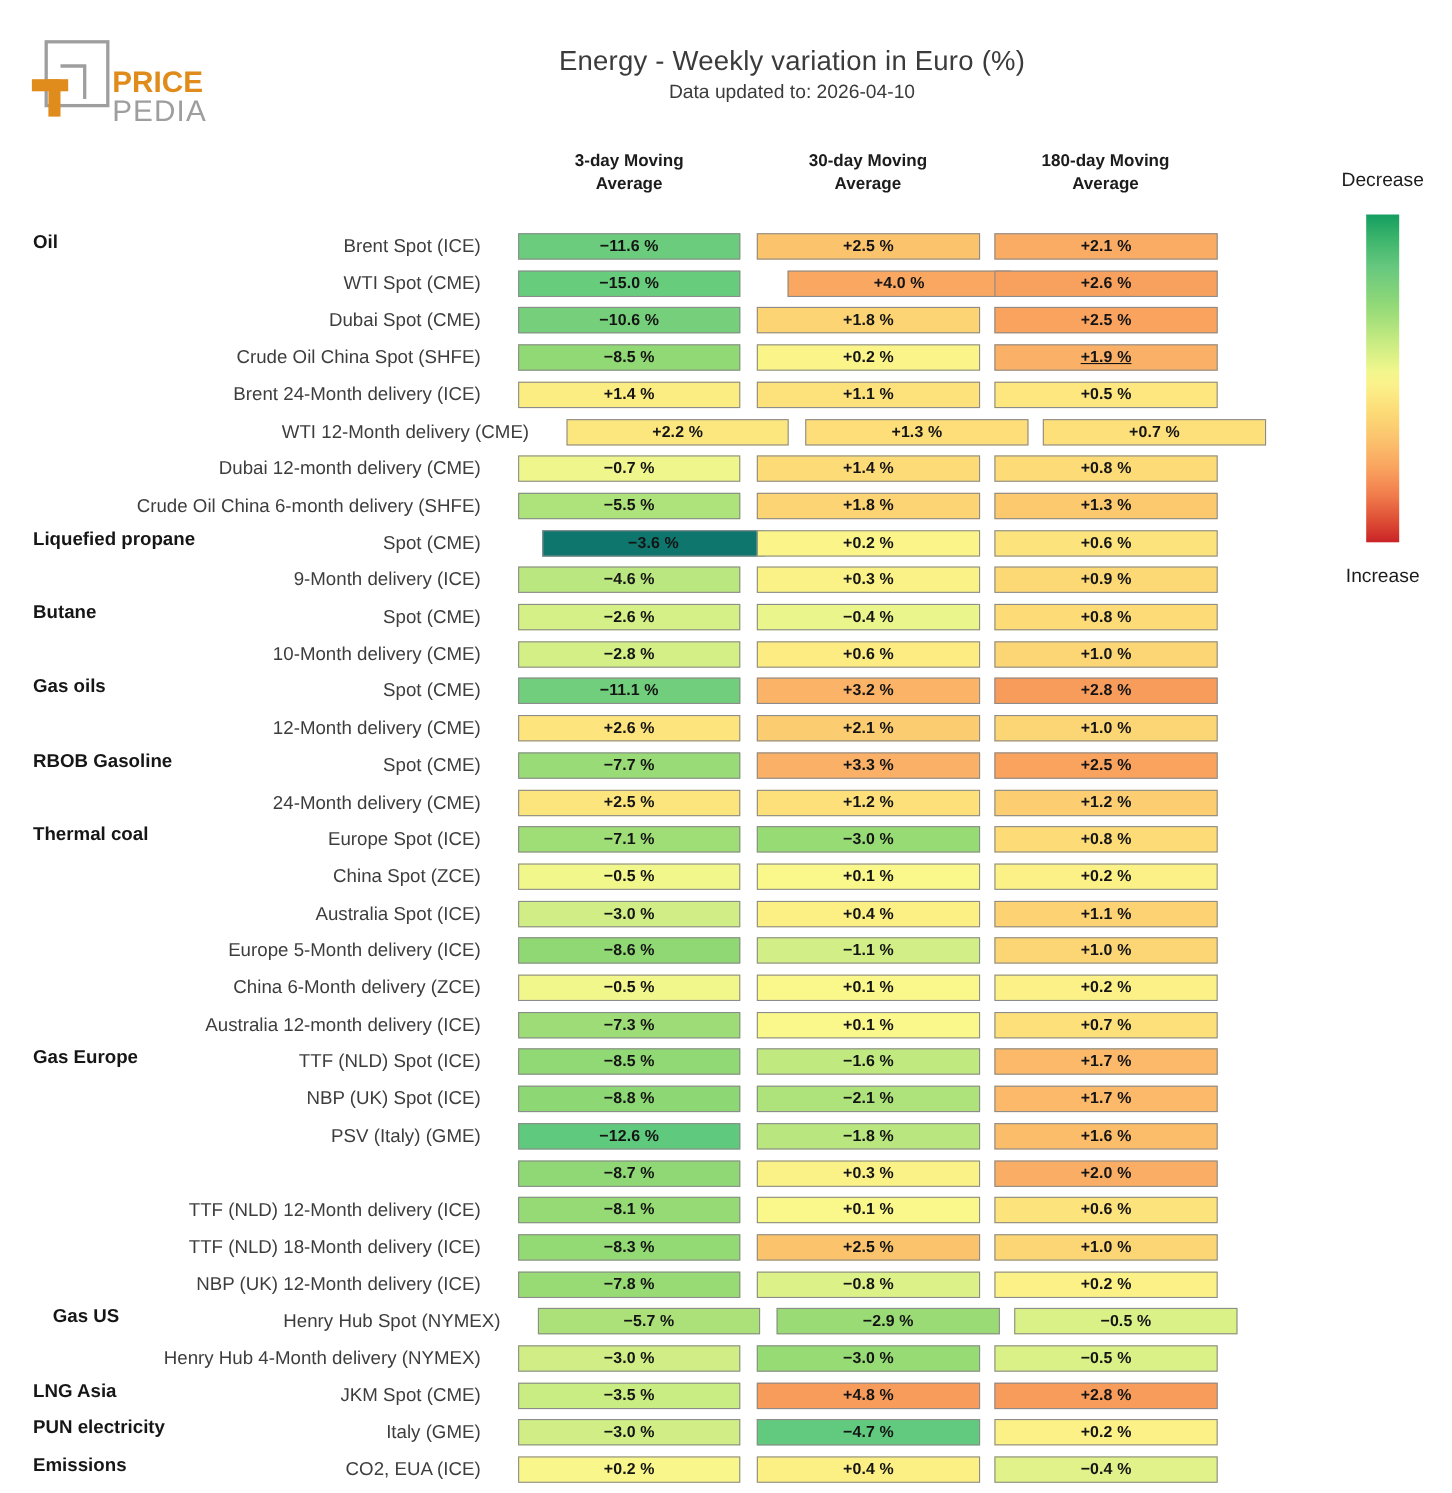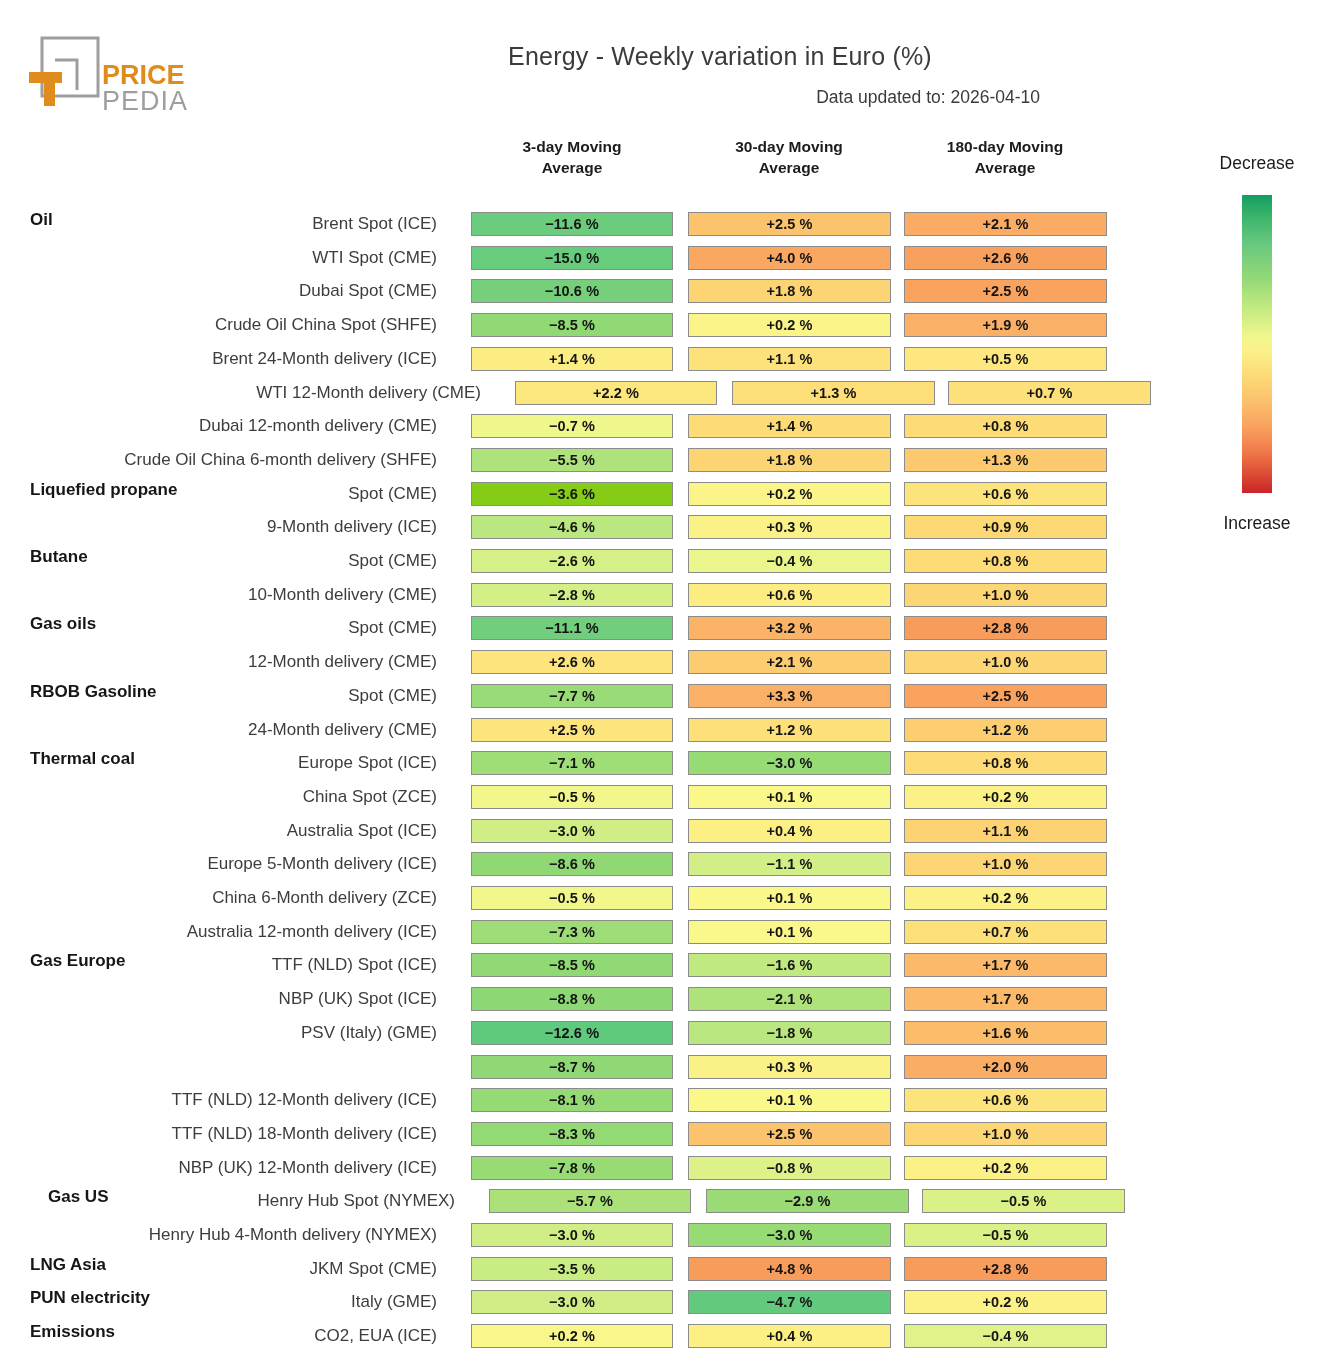--- a/index.html
+++ b/index.html
@@ -12,22 +12,22 @@
     overflow: hidden;
   }
   
   #logo { position: absolute; left: 28px; top: 26px; width: 200px; height: 100px; }
   
   .title {
     position: absolute; left: 400px; top: 42px; width: 640px;
     text-align: center; font-size: 25px; color: #3b3b3b; letter-spacing: 0.2px;
   }
   .subtitle {
-    position: absolute; left: 400px; top: 87px; width: 640px;
-    text-align: right; font-size: 17.5px; color: #3b3b3b;
+    position: absolute; left: 400px; top: 73px; width: 640px;
+    text-align: center; font-size: 17.5px; color: #3b3b3b;
   }
   
   .col-header {
     position: absolute; top: 136px; width: 150px;
     text-align: center; font-size: 15.5px; font-weight: bold;
     color: #1c1c1c; line-height: 21px;
   }
   #colh0 { left: 497px; }
   #colh1 { left: 714px; }
   #colh2 { left: 930px; }
@@ -96,34 +96,34 @@
       <div class="hrow" style="top: 0px;">
         <div class="cat">Oil</div>
         <div class="rlabel">Brent Spot (ICE)</div>
         <div class="cell c0" style="background: rgb(106, 204, 124);">−11.6 %</div>
         <div class="cell c1" style="background: rgb(251, 195, 108);">+2.5 %</div>
         <div class="cell c2" style="background: rgb(250, 172, 100);">+2.1 %</div>
       </div>
       <div class="hrow" style="top: 33.7px;">
         <div class="rlabel">WTI Spot (CME)</div>
         <div class="cell c0" style="background: rgb(104, 204, 125);">−15.0 %</div>
-        <div class="cell c1" style="background: rgb(249, 167, 97);">+4.0 %</div>
+        <div class="cell c1" style="background: rgb(249, 167, 97); margin-left: 28px;">+4.0 %</div>
         <div class="cell c2" style="background: rgb(248, 161, 94);">+2.6 %</div>
       </div>
       <div class="hrow" style="top: 67.4px;">
         <div class="rlabel">Dubai Spot (CME)</div>
         <div class="cell c0" style="background: rgb(117, 207, 123);">−10.6 %</div>
         <div class="cell c1" style="background: rgb(252, 212, 115);">+1.8 %</div>
         <div class="cell c2" style="background: rgb(249, 163, 95);">+2.5 %</div>
       </div>
       <div class="hrow" style="top: 101.1px;">
         <div class="rlabel">Crude Oil China Spot (SHFE)</div>
         <div class="cell c0" style="background: rgb(145, 217, 116);">−8.5 %</div>
         <div class="cell c1" style="background: rgb(250, 244, 137);">+0.2 %</div>
-        <div class="cell c2" style="background: rgb(250, 177, 103);">+1.9 %</div>
+        <div class="cell c2" style="background: rgb(250, 177, 103); text-decoration: underline;">+1.9 %</div>
       </div>
       <div class="hrow" style="top: 134.8px;">
         <div class="rlabel">Brent 24-Month delivery (ICE)</div>
         <div class="cell c0" style="background: rgb(252, 237, 130);">+1.4 %</div>
         <div class="cell c1" style="background: rgb(253, 226, 123);">+1.1 %</div>
         <div class="cell c2" style="background: rgb(253, 231, 126);">+0.5 %</div>
       </div>
       <div class="hrow" style="top: 168.5px; margin-left: 44px;">
         <div class="rlabel">WTI 12-Month delivery (CME)</div>
         <div class="cell c0" style="background: rgb(252, 231, 127);">+2.2 %</div>
@@ -138,21 +138,21 @@
       </div>
       <div class="hrow" style="top: 235.9px;">
         <div class="rlabel">Crude Oil China 6-month delivery (SHFE)</div>
         <div class="cell c0" style="background: rgb(174, 226, 123);">−5.5 %</div>
         <div class="cell c1" style="background: rgb(252, 212, 115);">+1.8 %</div>
         <div class="cell c2" style="background: rgb(252, 201, 111);">+1.3 %</div>
       </div>
       <div class="hrow" style="top: 269.6px;">
         <div class="cat">Liquefied propane</div>
         <div class="rlabel">Spot (CME)</div>
-        <div class="cell c0" style="background: #84cc16;">−3.6 %</div>
+        <div class="cell c0" style="background: #0f766e; margin-left: 22px;">−3.6 %</div>
         <div class="cell c1" style="background: rgb(250, 244, 137);">+0.2 %</div>
         <div class="cell c2" style="background: rgb(253, 227, 124);">+0.6 %</div>
       </div>
       <div class="hrow" style="top: 303.3px;">
         <div class="rlabel">9-Month delivery (ICE)</div>
         <div class="cell c0" style="background: rgb(186, 231, 127);">−4.6 %</div>
         <div class="cell c1" style="background: rgb(251, 242, 135);">+0.3 %</div>
         <div class="cell c2" style="background: rgb(253, 217, 118);">+0.9 %</div>
       </div>
       <div class="hrow" style="top: 337px;">

